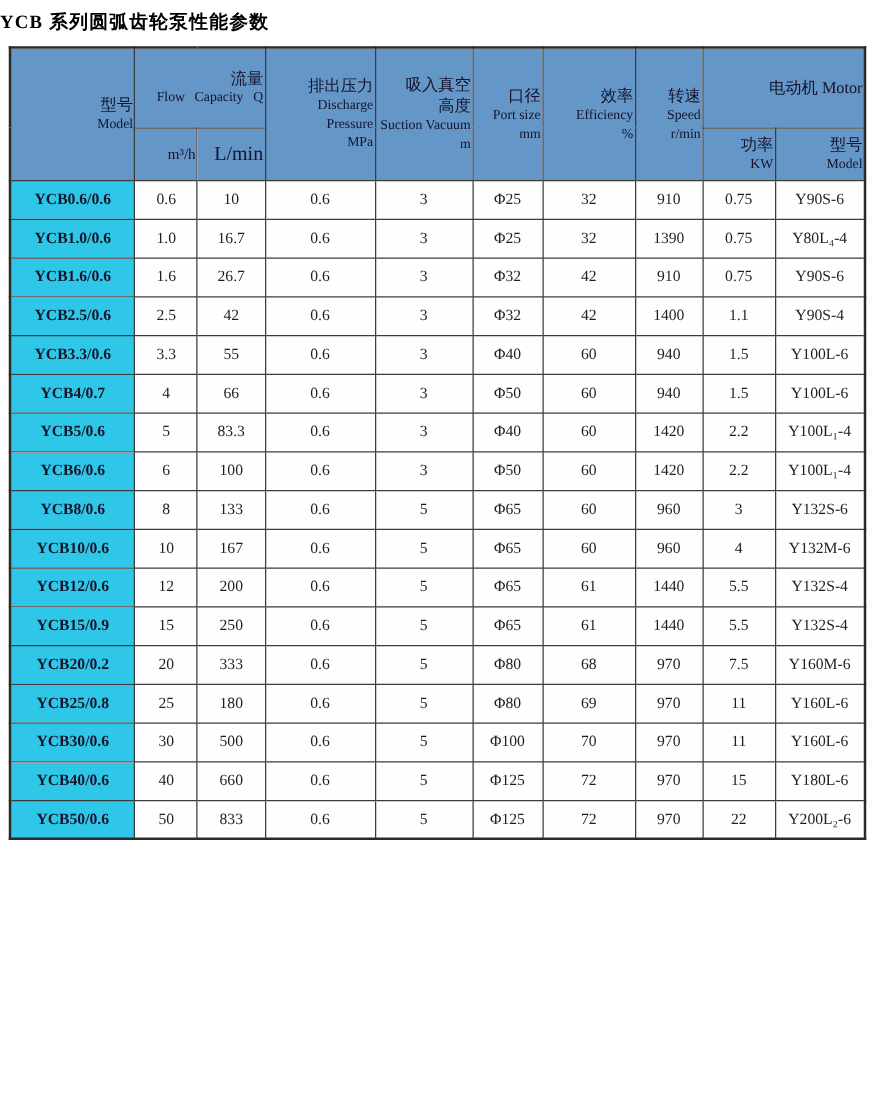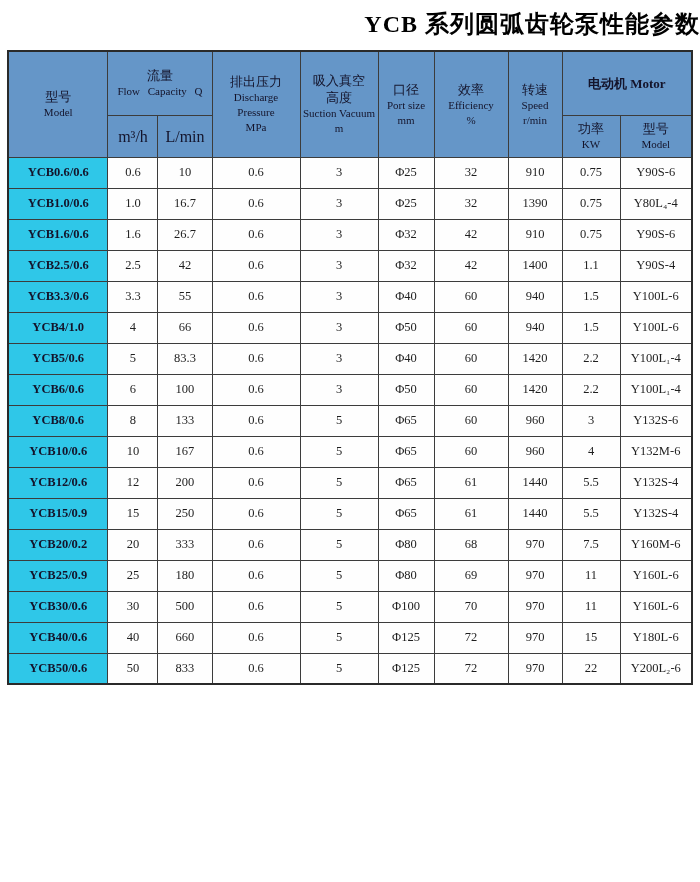--- a/index.html
+++ b/index.html
@@ -12,22 +12,22 @@
   *{box-sizing:border-box;}
   html,body{margin:0;padding:0;}
   body{
     width:700px;height:882px;
     background:#ffffff;
     font-family:"Liberation Serif","DejaVu Serif",serif;
     color:var(--cell-text);
     overflow:hidden;
   }
   .page-title{
-    text-align:right;
-    font-size:24px;
+    text-align:left;
+    font-size:15px;
     font-weight:bold;
     letter-spacing:1px;
     padding-top:8px;
     color:#000;
   }
   table.spec{
     width:684px;
     margin:10px auto 0 auto;
     border-collapse:collapse;
     table-layout:fixed;
@@ -37,20 +37,21 @@
     border:1px solid var(--border);
     text-align:center;
     vertical-align:middle;
     padding:0 1px;
     overflow:hidden;
   }
   .spec thead th{
     background:var(--header-bg);
     color:var(--header-text);
     font-weight:normal;
+    text-align:right;
   }
   tr.h1{height:64px;}
   tr.h2{height:42px;}
   .spec tbody tr{height:31px;}
   .spec tbody td{
     font-size:12.5px;
     background:#FEFEFE;
   }
   .spec tbody td.model-cell{
     background:var(--model-bg);
@@ -63,21 +64,21 @@
     font-size:13px;
     line-height:17px;
   }
   .en{
     display:block;
     font-size:11px;
     line-height:15px;
     white-space:nowrap;
   }
   .flow-en{word-spacing:5px;}
-  .inline-hd{font-size:13px;font-weight:bold;}
+  .inline-hd{font-size:13px;}
 </style>
 </head>
 <body>
 
 <div class="page-title">YCB 系列圆弧齿轮泵性能参数</div>
 
 <table class="spec">
   <colgroup>
     <col style="width:100px">
       <col style="width:50px">
@@ -126,21 +127,21 @@
         <span class="cn">转速</span>
         <span class="en">Speed</span>
         <span class="en">r/min</span>
       </th>
       <th colspan="2">
         <span class="inline-hd">电动机 Motor</span>
       </th>
     </tr>
     <tr class="h2">
       <th>
-        <span class="en" style="font-size:16px">m³/h</span>
+        <span class="en" style="font-size:12px">m³/h</span>
       </th>
       <th>
         <span class="en" style="font-size:16px">L/min</span>
       </th>
       <th>
         <span class="cn">功率</span>
         <span class="en">KW</span>
       </th>
       <th>
         <span class="cn">型号</span>
@@ -203,21 +204,21 @@
         <td>55</td>
         <td>0.6</td>
         <td>3</td>
         <td>Φ40</td>
         <td>60</td>
         <td>940</td>
         <td>1.5</td>
         <td>Y100L-6</td>
       </tr>
       <tr>
-        <td class="model-cell">YCB4/1.0</td>
+        <td class="model-cell">YCB4/0.7</td>
         <td>4</td>
         <td>66</td>
         <td>0.6</td>
         <td>3</td>
         <td>Φ50</td>
         <td>60</td>
         <td>940</td>
         <td>1.5</td>
         <td>Y100L-6</td>
       </tr>
@@ -299,21 +300,21 @@
         <td>333</td>
         <td>0.6</td>
         <td>5</td>
         <td>Φ80</td>
         <td>68</td>
         <td>970</td>
         <td>7.5</td>
         <td>Y160M-6</td>
       </tr>
       <tr>
-        <td class="model-cell">YCB25/0.9</td>
+        <td class="model-cell">YCB25/0.8</td>
         <td>25</td>
         <td>180</td>
         <td>0.6</td>
         <td>5</td>
         <td>Φ80</td>
         <td>69</td>
         <td>970</td>
         <td>11</td>
         <td>Y160L-6</td>
       </tr>

